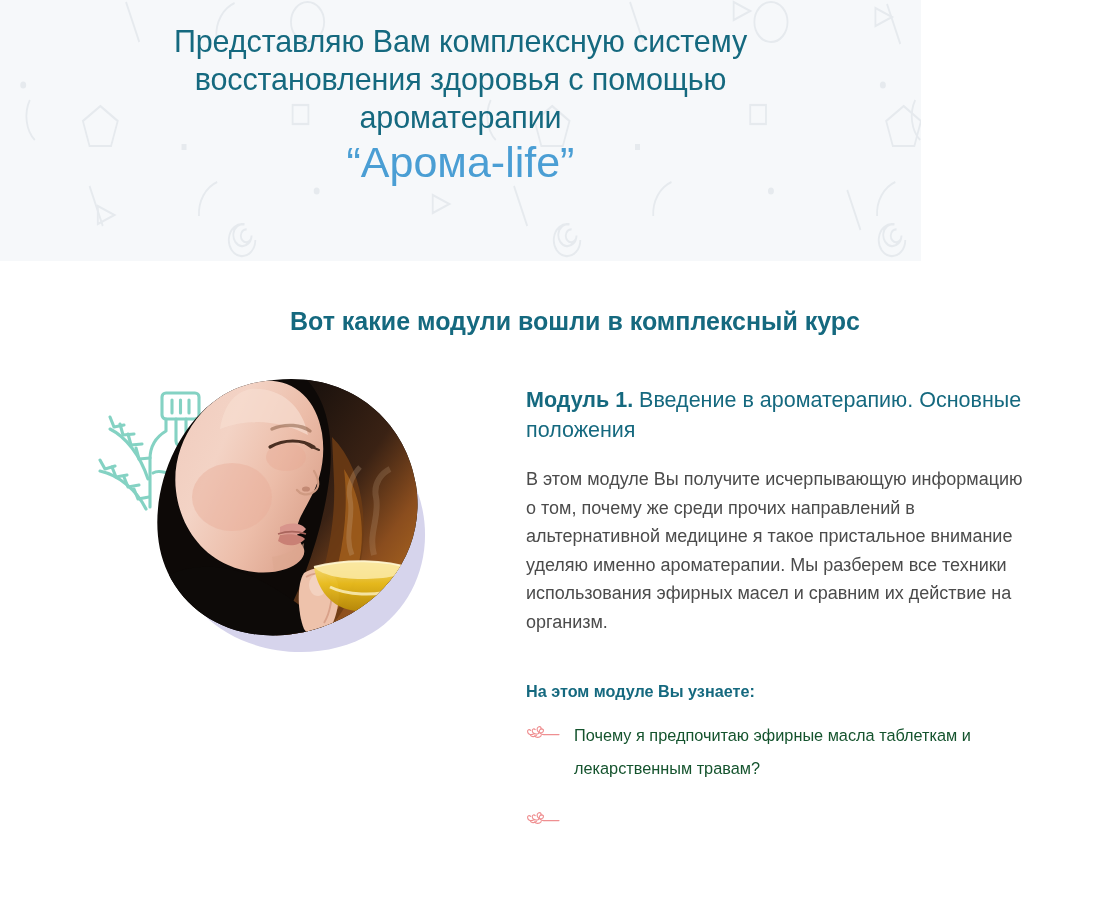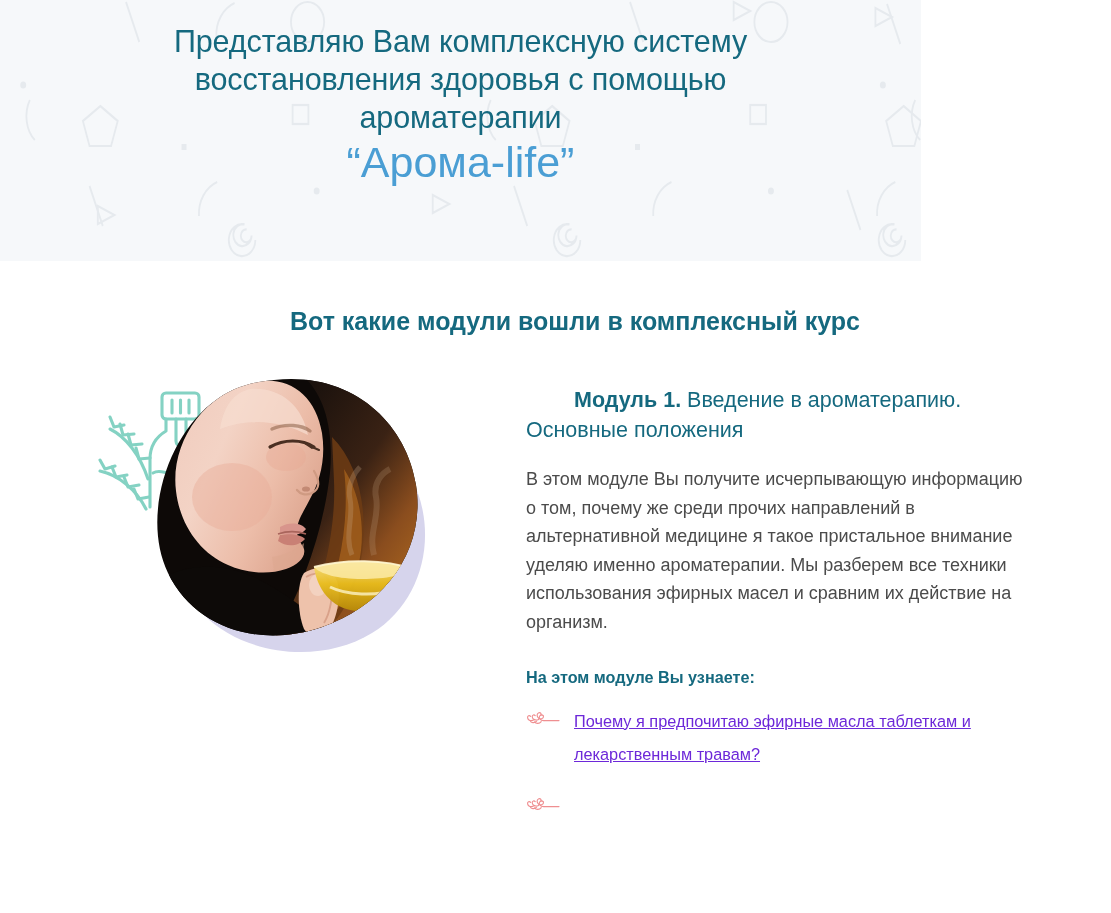--- a/index.html
+++ b/index.html
@@ -122,32 +122,32 @@
     padding-left: 74px;
     padding-top: 10px;
   }
 
   .module-title {
     font-size: 21.5px;
     line-height: 30px;
     color: #15697f;
     font-weight: 400;
   }
-  .module-title b { font-weight: 700; margin-left: 48px; }
+  .module-title b { font-weight: 700; }
 
   .module-desc {
     margin-top: 20px;
     font-size: 18px;
     line-height: 28.5px;
     color: #4b4b4b;
     max-width: 566px;
   }
 
   .learn-heading {
-    margin-top: 29px;
+    margin-top: 43px;
     font-size: 16.2px;
     line-height: 24px;
     font-weight: 700;
     color: #15697f;
   }
 
   .learn-list {
     margin-top: 16px;
     list-style: none;
   }
@@ -161,23 +161,22 @@
   .learn-bullet {
     width: 34px;
     min-width: 34px;
     margin-top: 6px;
     margin-right: 14px;
   }
 
   .learn-text {
     font-size: 16.3px;
     line-height: 33px;
-    color: #6d28d9;
+    color: #14532d;
     max-width: 520px;
-    text-decoration: underline;
   }
 </style>
 </head>
 <body>
 
 <header class="hero">
 
   <svg class="hero-pattern" viewBox="0 0 1111 261" preserveAspectRatio="none">
     <g fill="none" stroke="#e6eaee" stroke-width="2.2">
 

